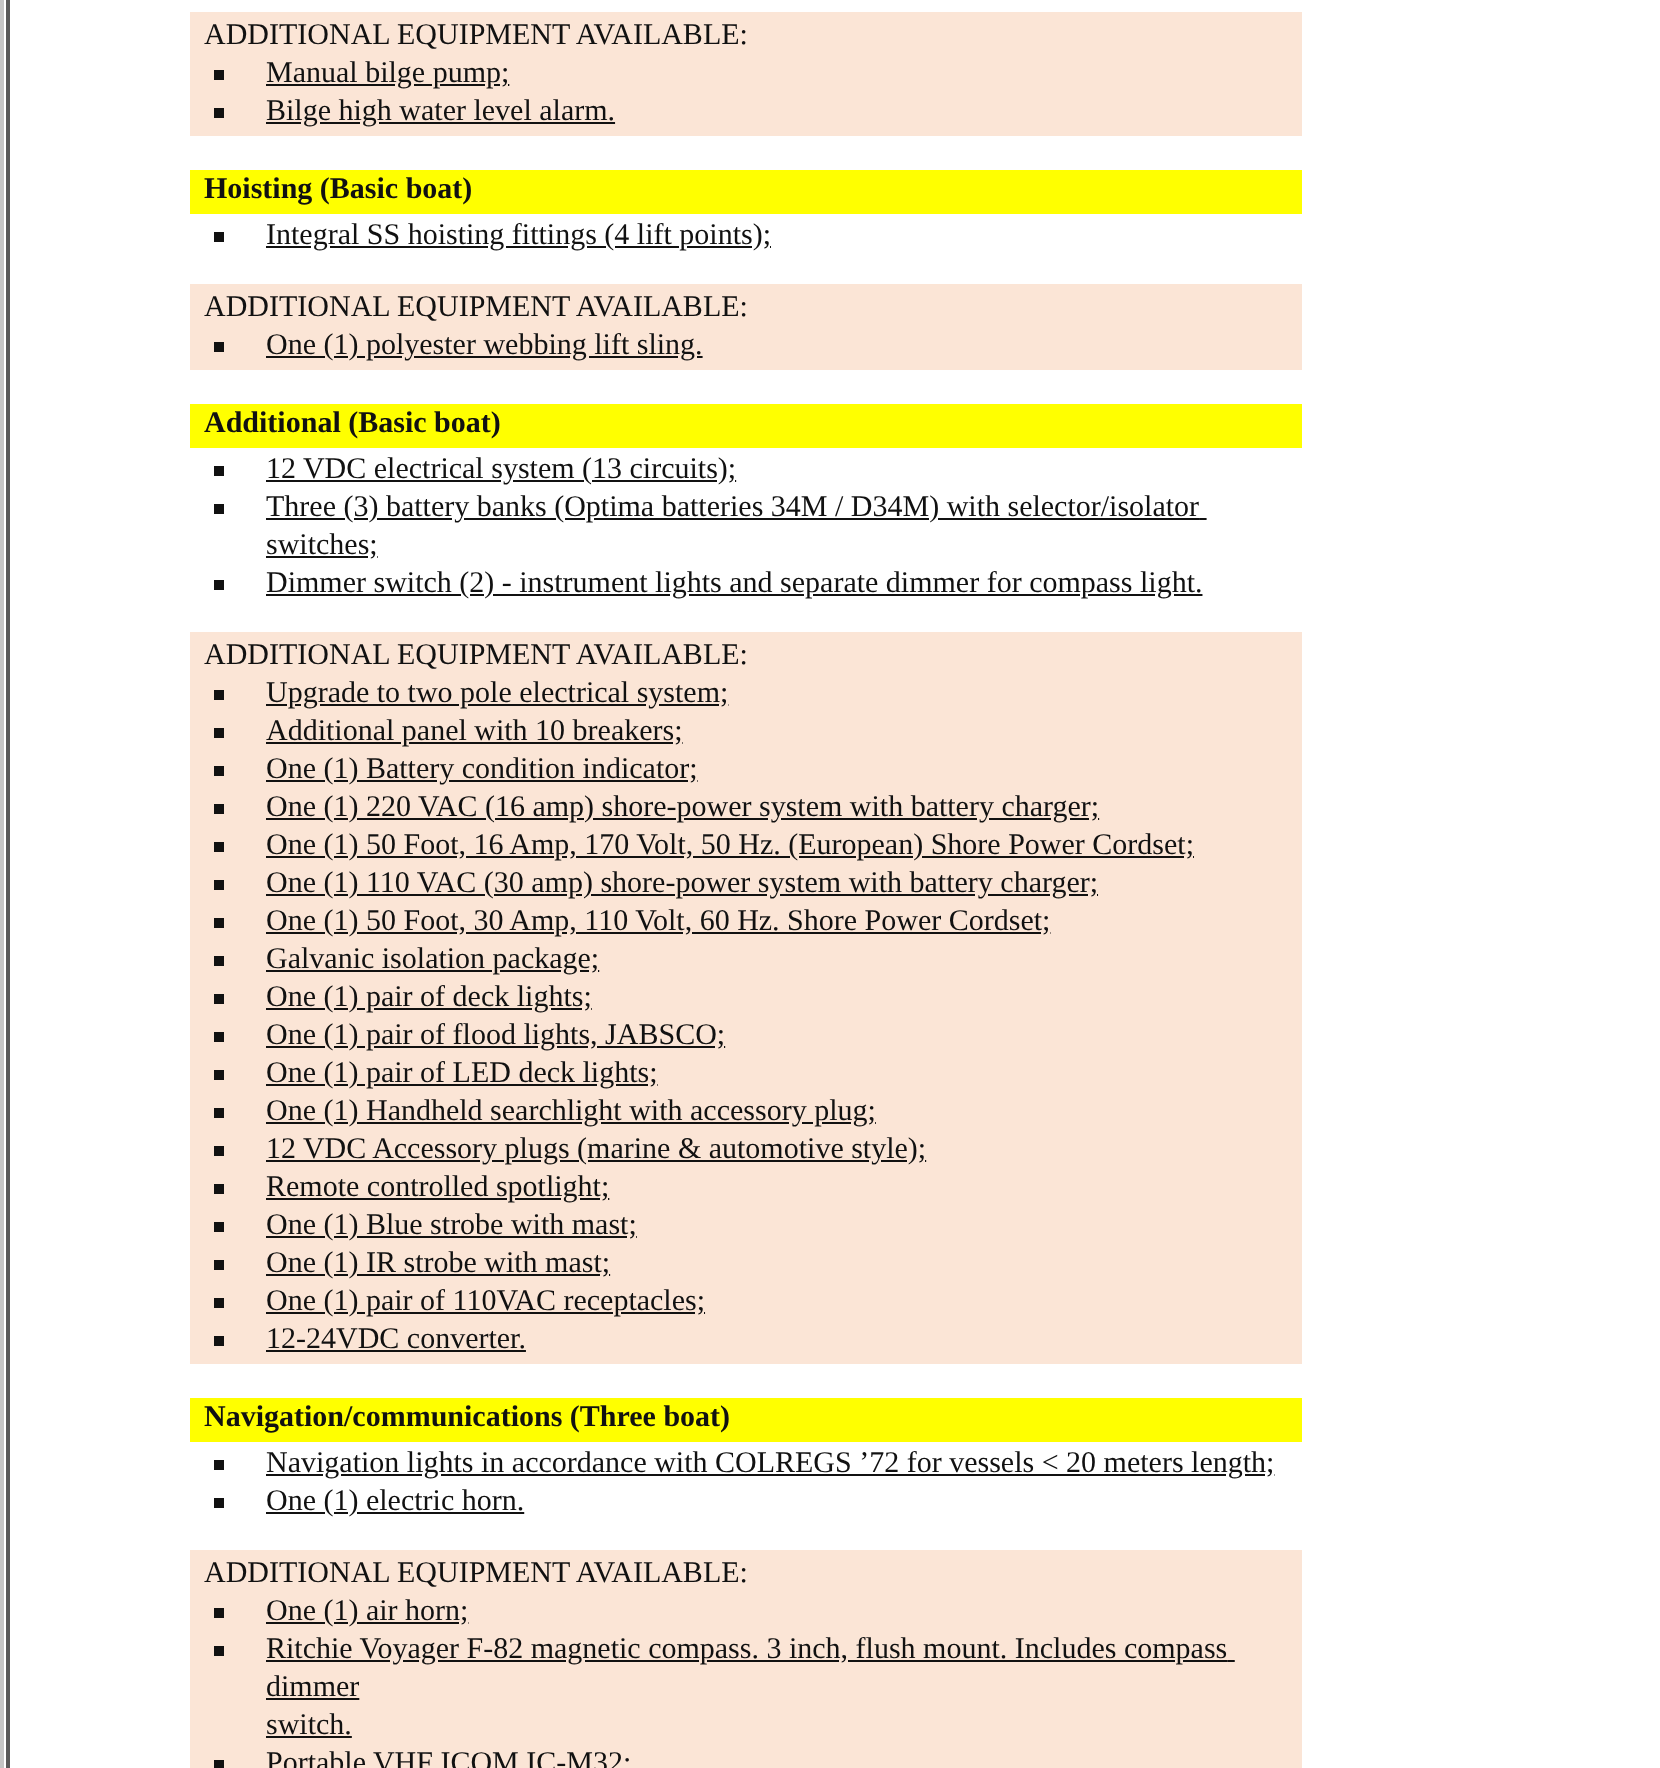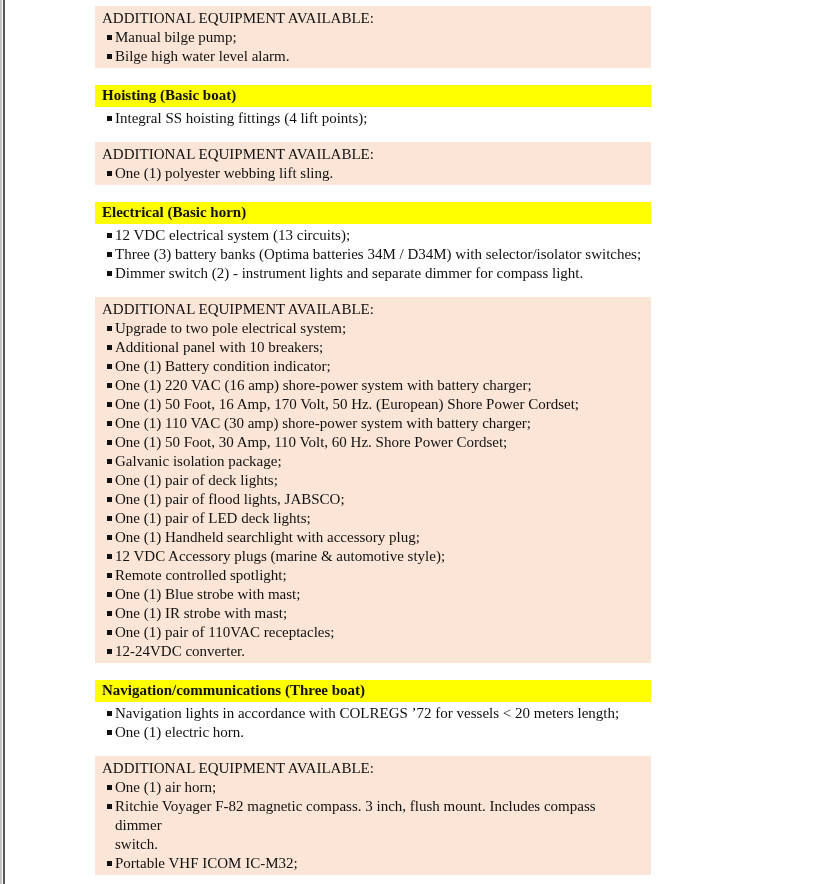--- a/index.html
+++ b/index.html
@@ -20,21 +20,21 @@
   .edge-dark{position:absolute;left:3px;top:0;width:2px;height:884px;background:var(--edge-dark);}
   .content{
     position:absolute;left:95px;top:0;width:556px;
     font-size:15px;line-height:19px;
   }
   .content > :first-child{margin-top:6px;}
   .sec-peach{background:var(--peach);padding:3px 6px 2px 0;margin-top:14px;}
   .sec-heading{background:var(--yellow);font-weight:bold;padding:1px 6px 2px 7px;margin-top:17px;}
   .sec-bullets{margin-top:2px;}
   .block-header{padding-left:7px;}
-  .bullet-row{position:relative;padding-left:20px;}
+  .bullet-row{position:relative;padding-left:38px;text-decoration:underline;}
   .bullet{
     position:absolute;left:12px;top:7px;width:5px;height:5px;
     background:var(--text);
   }
   .bullet-text{white-space:pre-wrap;}
 </style>
 </head>
 <body>
 
 <div class="edge-light"></div>
@@ -47,21 +47,21 @@
       <div class="bullet-row"><span class="bullet"></span><span class="bullet-text">Bilge high water level alarm.</span></div>
     </div>
     <div class="sec-heading">Hoisting (Basic boat)</div>
     <div class="sec-bullets">
       <div class="bullet-row"><span class="bullet"></span><span class="bullet-text">Integral SS hoisting fittings (4 lift points);</span></div>
     </div>
     <div class="sec-peach">
       <div class="block-header">ADDITIONAL EQUIPMENT AVAILABLE:</div>
       <div class="bullet-row"><span class="bullet"></span><span class="bullet-text">One (1) polyester webbing lift sling.</span></div>
     </div>
-    <div class="sec-heading">Electrical (Basic horn)</div>
+    <div class="sec-heading">Additional (Basic boat)</div>
     <div class="sec-bullets">
       <div class="bullet-row"><span class="bullet"></span><span class="bullet-text">12 VDC electrical system (13 circuits);</span></div>
       <div class="bullet-row"><span class="bullet"></span><span class="bullet-text">Three (3) battery banks (Optima batteries 34M / D34M) with selector/isolator switches;</span></div>
       <div class="bullet-row"><span class="bullet"></span><span class="bullet-text">Dimmer switch (2) - instrument lights and separate dimmer for compass light.</span></div>
     </div>
     <div class="sec-peach">
       <div class="block-header">ADDITIONAL EQUIPMENT AVAILABLE:</div>
       <div class="bullet-row"><span class="bullet"></span><span class="bullet-text">Upgrade to two pole electrical system;</span></div>
       <div class="bullet-row"><span class="bullet"></span><span class="bullet-text">Additional panel with 10 breakers;</span></div>
       <div class="bullet-row"><span class="bullet"></span><span class="bullet-text">One (1) Battery condition indicator;</span></div>

